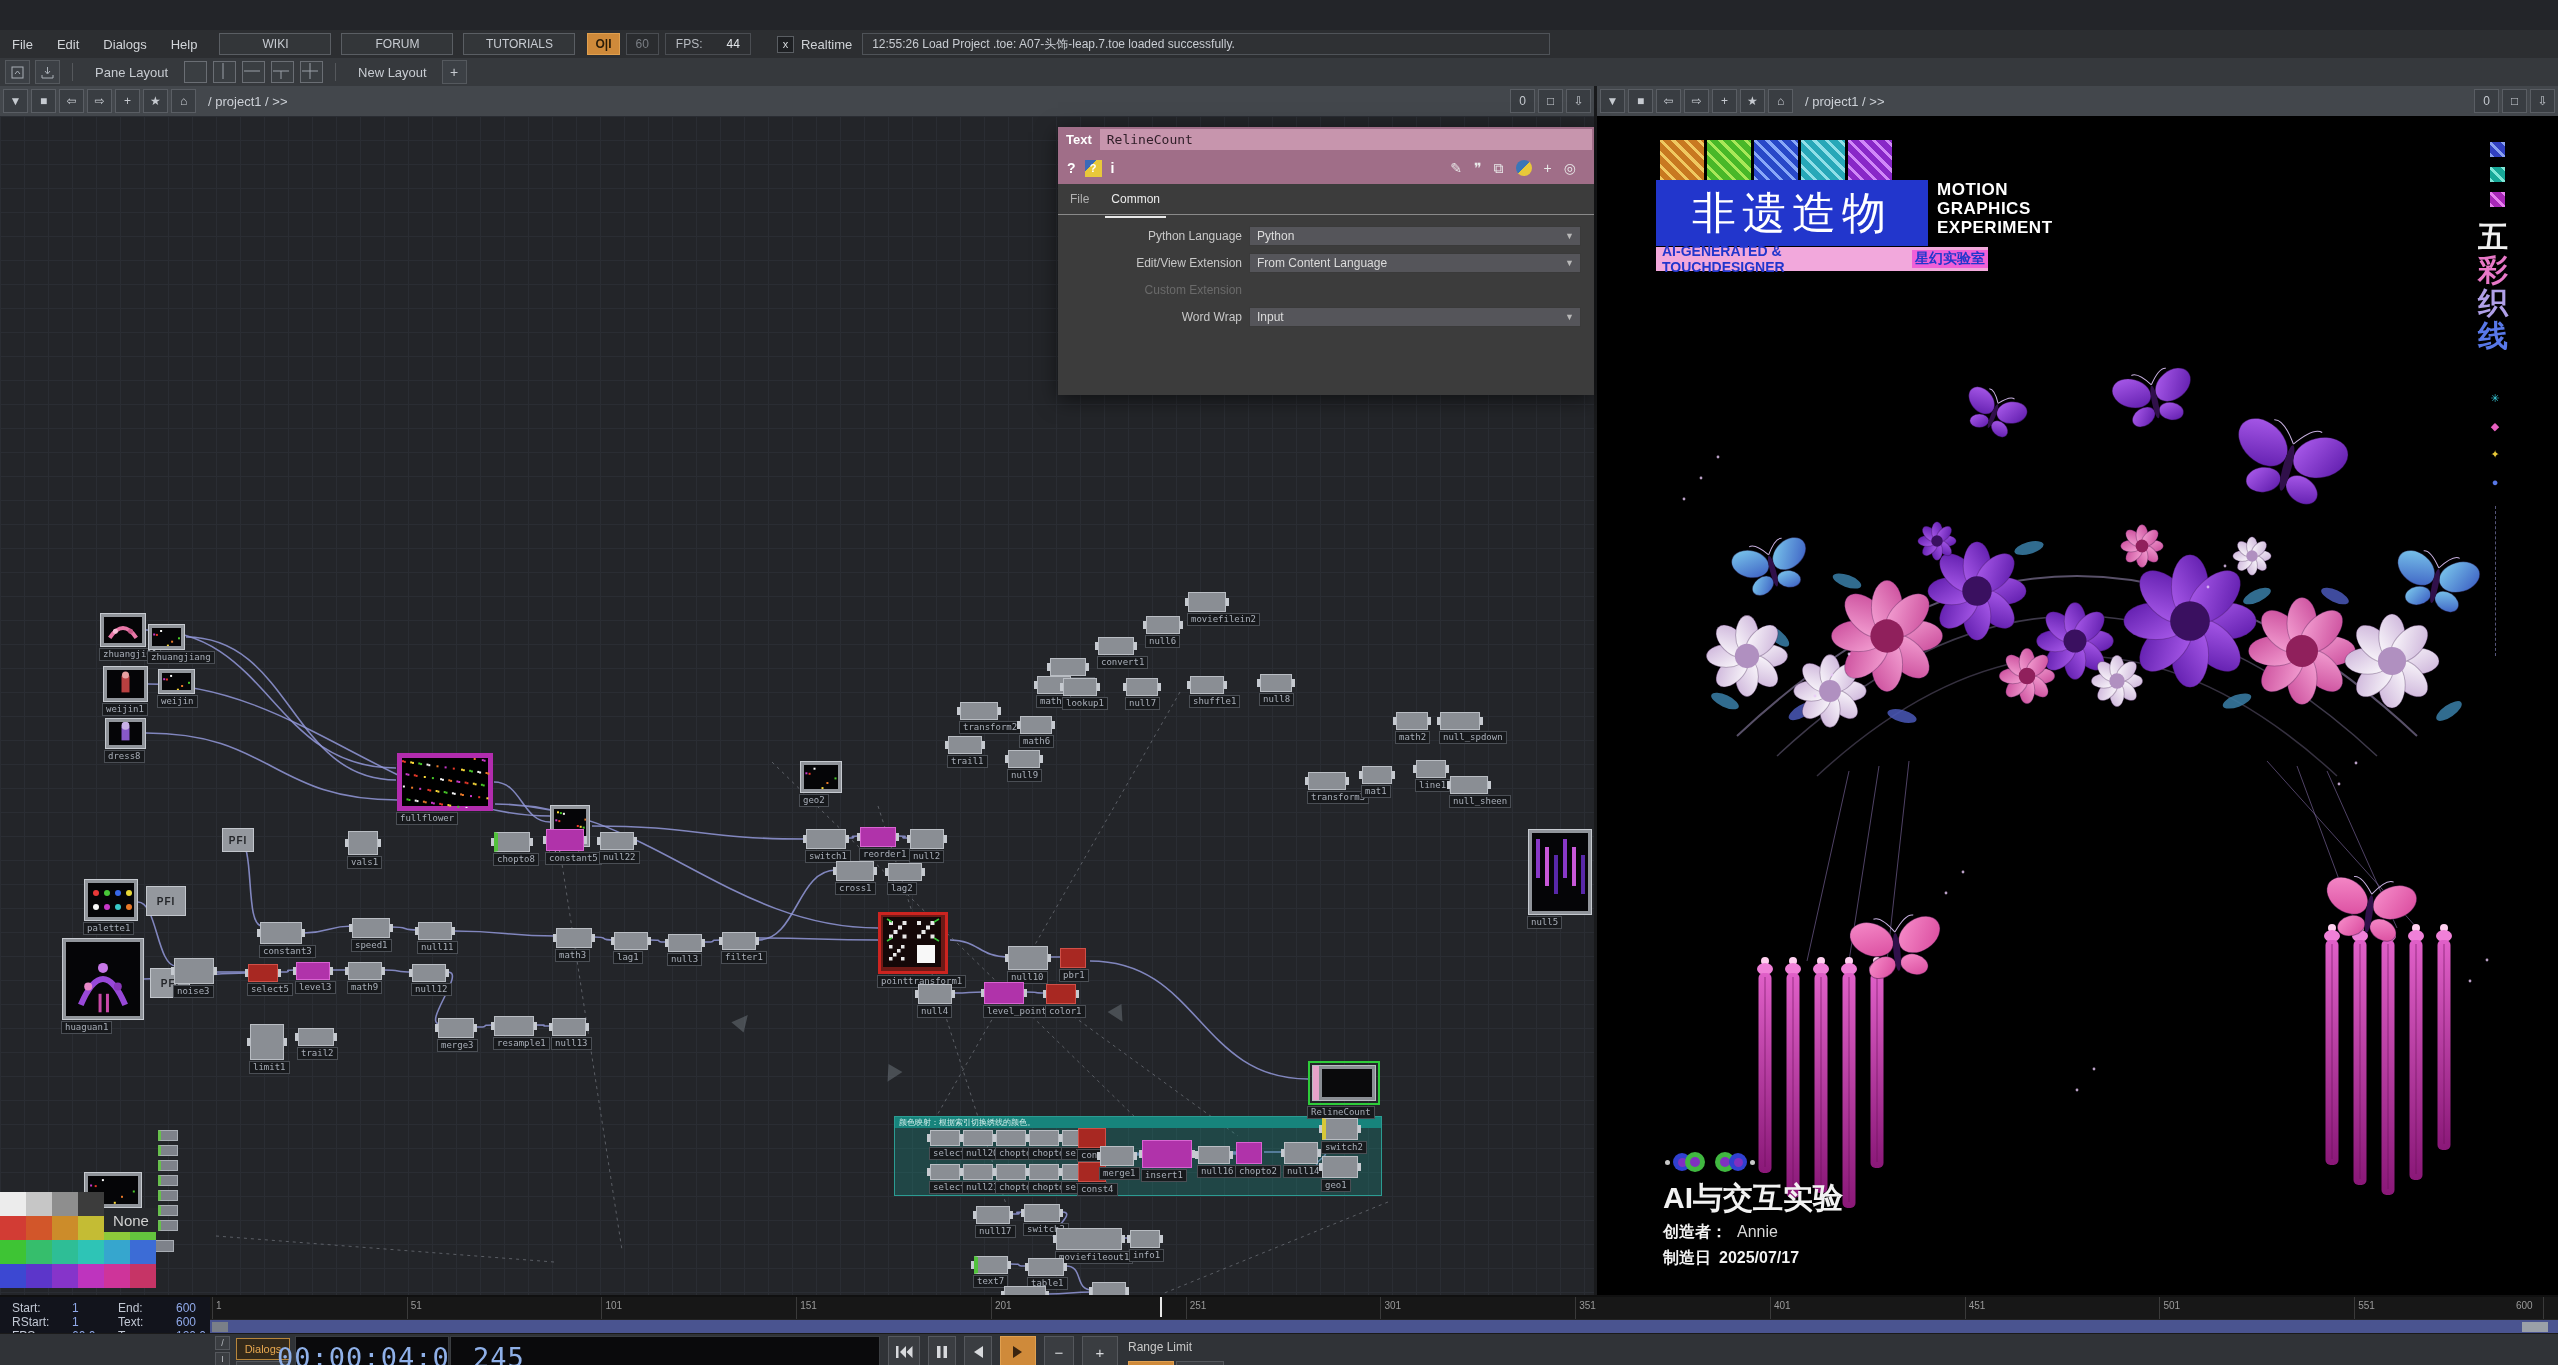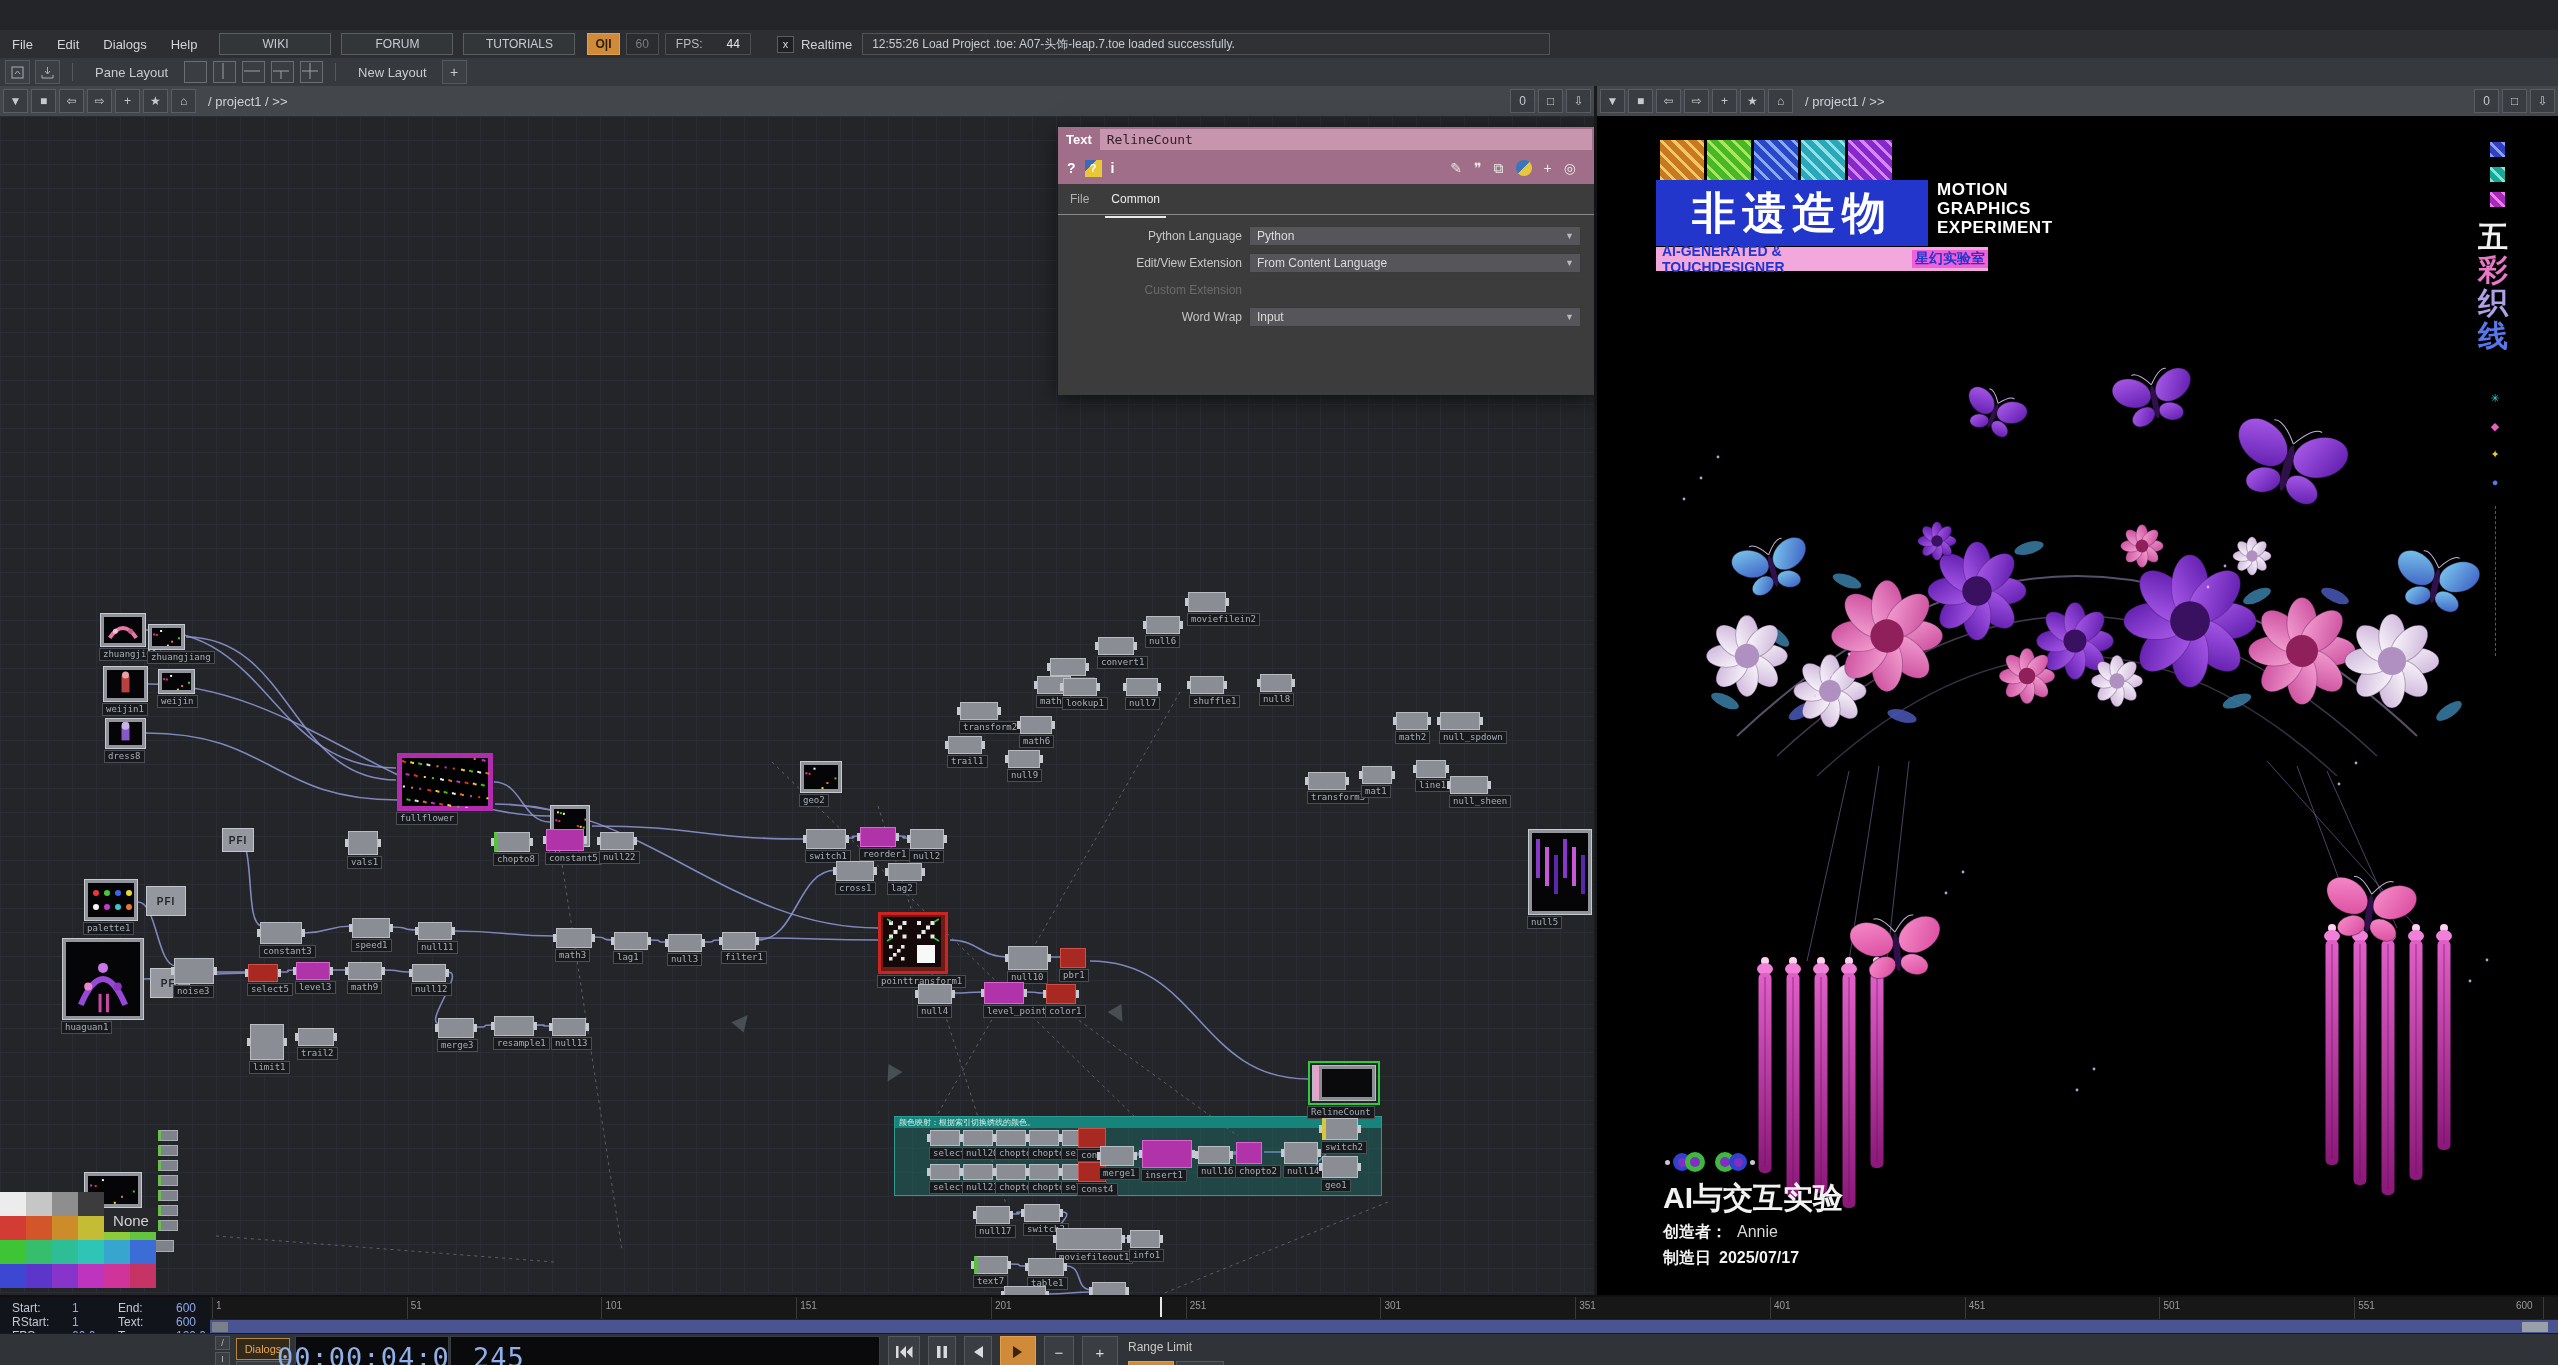--- a/index.html
+++ b/index.html
@@ -77,21 +77,21 @@
             display:flex;align-items:center;justify-content:center;}
   
   #splitter{position:absolute;left:1594px;top:86px;width:3px;height:1209px;background:#191a1c;}
   #right-pathbar{left:1597px;width:961px;}
   #left-pathbar{left:0;width:1594px;}
   #poster{position:absolute;left:1597px;top:116px;width:961px;height:1179px;background:#000;overflow:hidden;}
   #poster-art{position:absolute;left:0;top:0;}
   .swatch{width:44px;height:40px;margin-right:3px;}
   #swatch-row{position:absolute;left:63px;top:24px;display:flex;}
   #title-box{position:absolute;left:59px;top:64px;width:272px;height:66px;display:flex;align-items:center;justify-content:center;}
-  #title-cn{font-family:"DejaVu Serif",serif;font-weight:bold;font-size:44px;color:#fff;letter-spacing:6px;}
+  #title-cn{font-family:"DejaVu Serif",serif;font-weight:normal;font-size:44px;color:#fff;letter-spacing:6px;}
   #mge{position:absolute;left:340px;top:64px;font-size:17px;line-height:19px;font-weight:bold;color:#fff;letter-spacing:.5px;}
   #banner{position:absolute;left:59px;top:131px;width:332px;height:24px;display:flex;align-items:center;padding-left:6px;box-sizing:border-box;}
   #banner .bl{font-size:14px;font-weight:bold;}
   #banner .bt{font-size:14px;font-weight:bold;margin-left:4px;padding:0 3px;}
   #side-squares{position:absolute;left:893px;top:26px;}
   #side-squares div{width:15px;height:15px;margin-bottom:10px;}
   #side-chars{position:absolute;left:878px;top:104px;text-align:center;width:36px;}
   #side-chars div{font-family:"DejaVu Serif",serif;font-size:30px;font-weight:bold;line-height:33px;}
   #side-marks{position:absolute;left:892px;top:268px;text-align:center;width:12px;}
   #side-marks div{font-size:11px;line-height:28px;}

